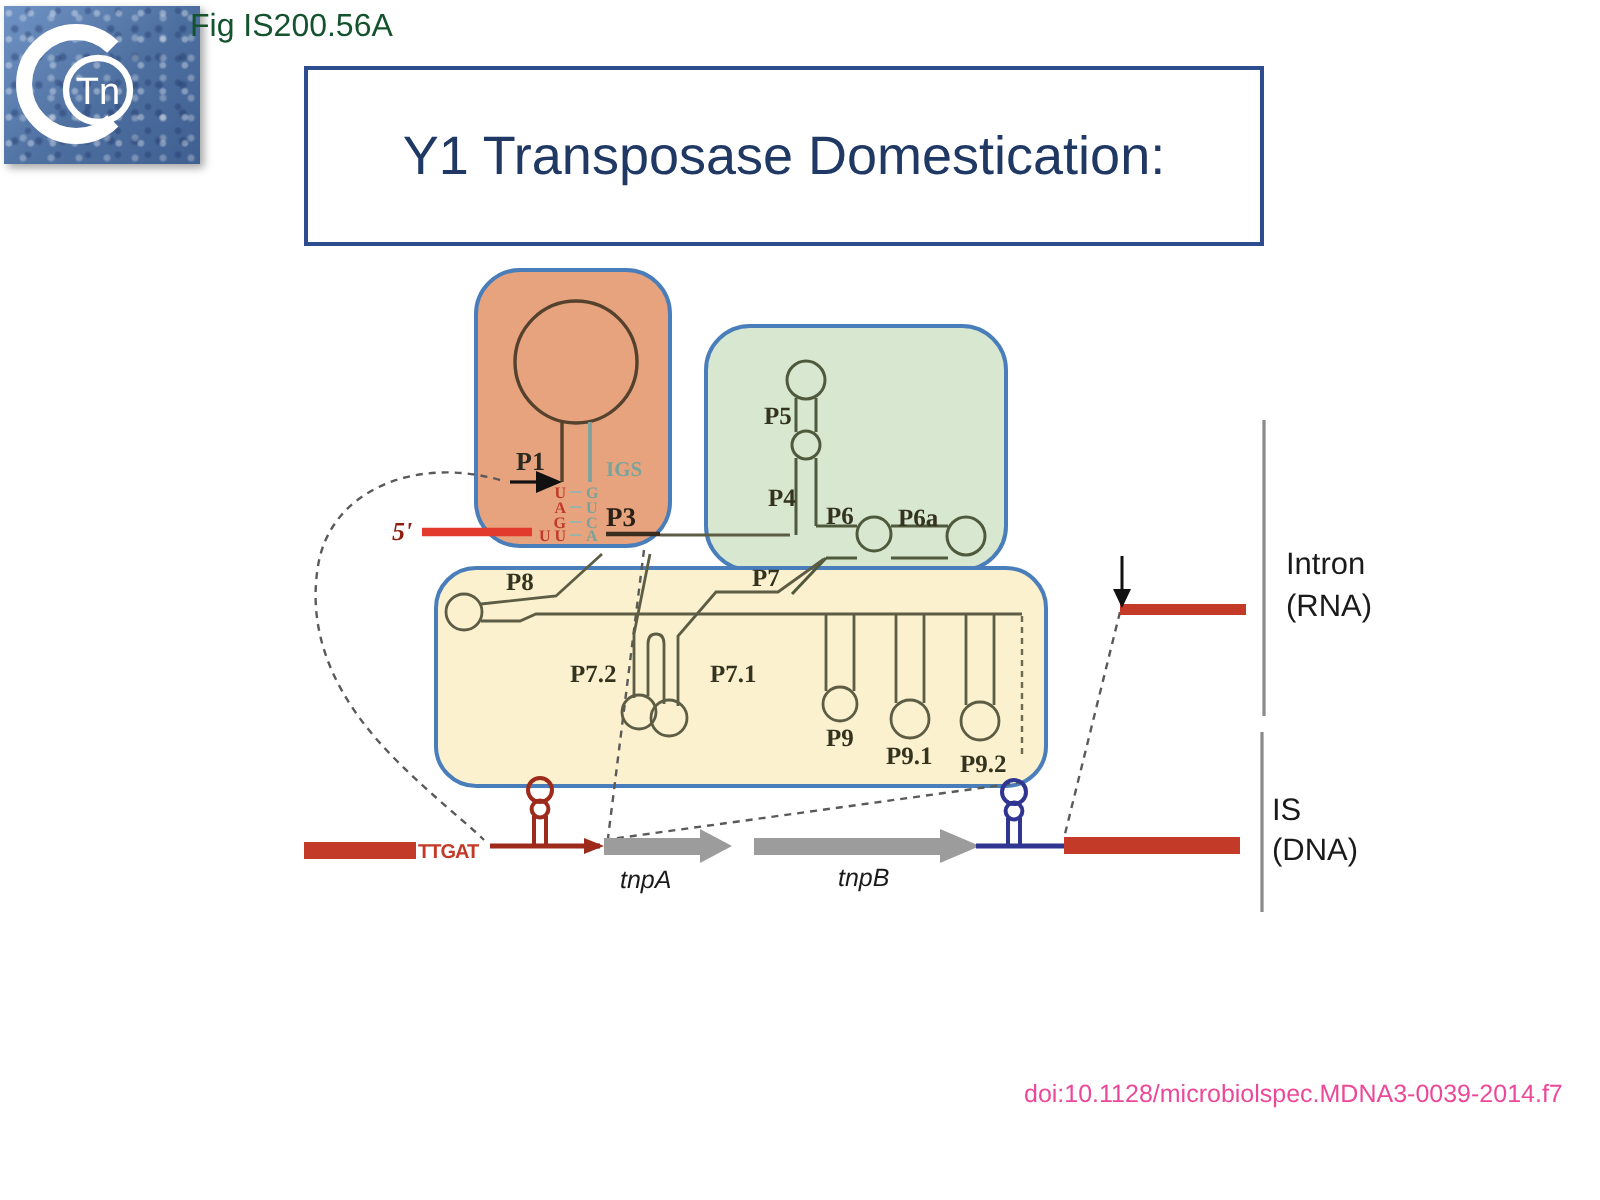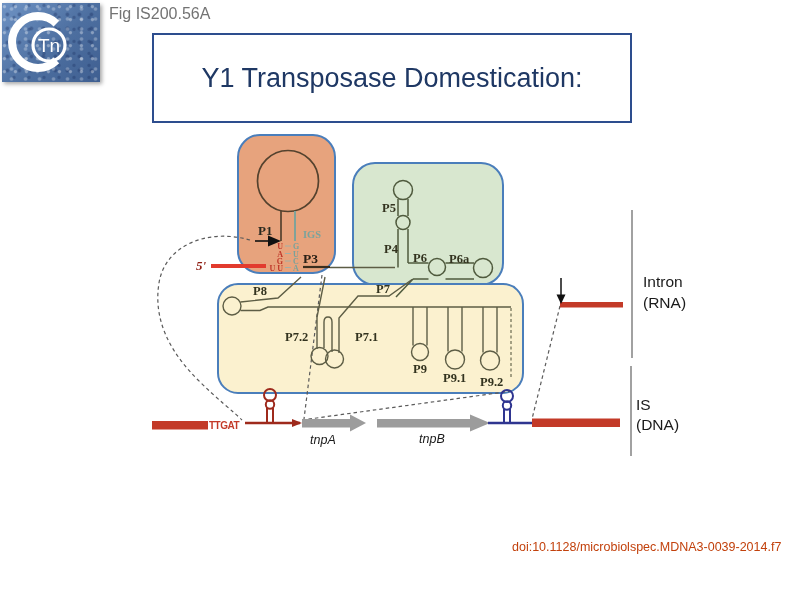--- a/index.html
+++ b/index.html
@@ -11,28 +11,28 @@
         background-color:#567cb0;
         background-image:
           radial-gradient(circle at 22% 28%, rgba(255,255,255,.35) 1px, transparent 2.2px),
           radial-gradient(circle at 68% 60%, rgba(255,255,255,.28) 1px, transparent 2.4px),
           radial-gradient(circle at 45% 82%, rgba(20,40,90,.35) 1px, transparent 2.6px),
           radial-gradient(circle at 80% 20%, rgba(20,40,90,.3) 1px, transparent 2.2px),
           linear-gradient(135deg,#6f93c4 0%,#4d6fa0 55%,#3f5f91 100%);
         background-size:11px 13px,14px 10px,12px 14px,15px 12px,100% 100%;
         box-shadow:2px 2px 4px rgba(0,0,0,.35);}
   
-  .fig-label{left:95px;top:5px;font-size:16px;color:#737373;margin-left:14px;}
+  .fig-label{left:95px;top:5px;font-size:16px;color:#14532d;}
   
   .title-box{left:152px;top:33px;width:476px;height:86px;border:2px solid #2d4d8e;
              background:#ffffff;display:flex;flex-direction:column;align-items:center;
              justify-content:center;text-align:center;}
   .title-box div{font-size:27px;line-height:39px;color:#1f3864;}
   
-  .doi{left:512px;top:540px;font-size:12.5px;color:#c2410c;}
+  .doi{left:512px;top:540px;font-size:12.5px;color:#ec4899;}
   
   .diagram{left:0;top:0;}
   text{user-select:none;}
   .serifb{font-family:"Liberation Serif",serif;font-weight:bold;}
   .sans{font-family:"Liberation Sans",sans-serif;}
 </style>
 </head>
 <body>
 
 <div class="abs logo">

